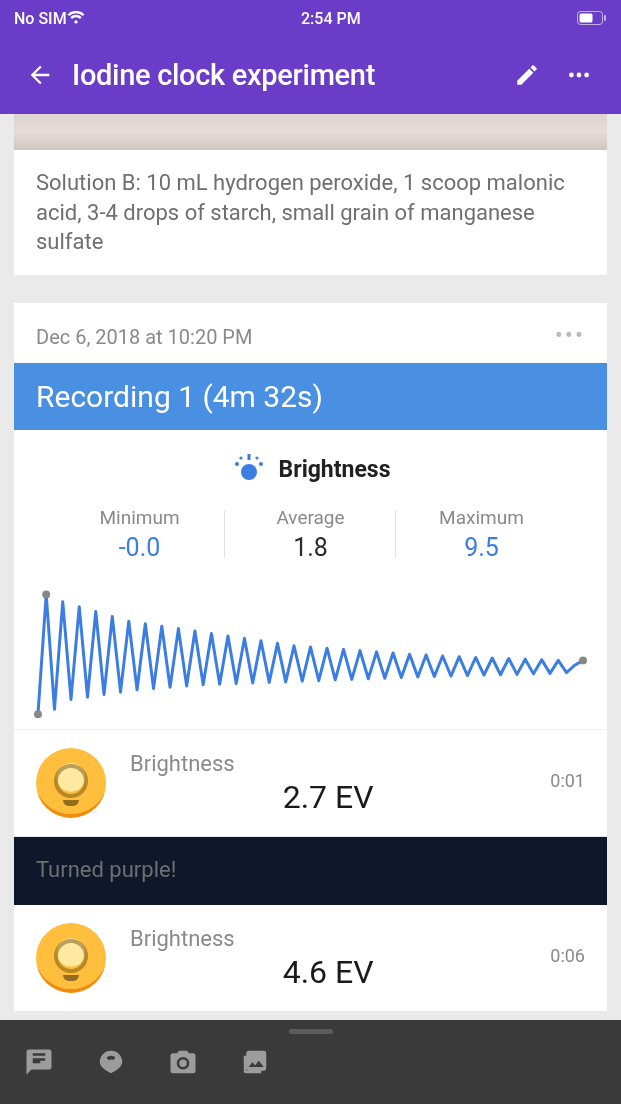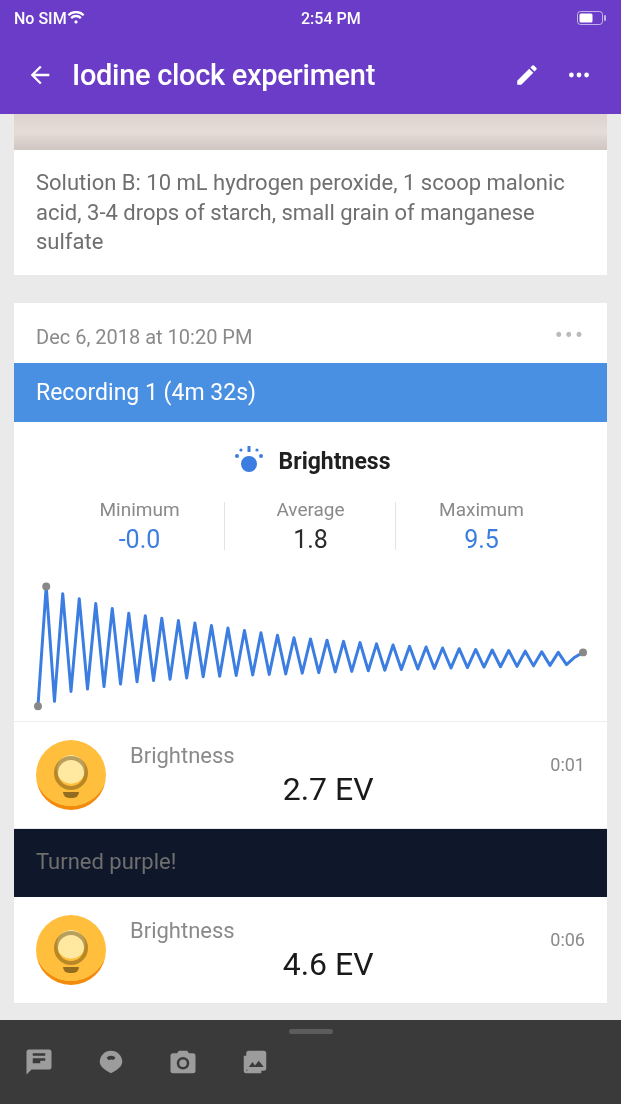--- a/index.html
+++ b/index.html
@@ -11,39 +11,39 @@
 .back-btn { width: 48px; height: 48px; display: flex; align-items: center; justify-content: center; cursor: pointer; }
 .title { flex: 1; font-size: 29px; font-weight: 500; margin-left: 8px; letter-spacing: -0.3px; }
 .icon-btn { width: 52px; height: 52px; display: flex; align-items: center; justify-content: center; cursor: pointer; }
 .content { position: absolute; top: 114px; bottom: 84px; left: 0; right: 0; overflow-y: auto; background: #eaeaea; }
 .photo-strip { height: 36px; background: linear-gradient(180deg,#ddd3ce 0%,#e5dcd7 50%,#cfc6c1 100%); margin: 0 14px; }
 .note-card { background: #ffffff; margin: 0 14px 18px 14px; padding: 18px 22px; color: #6f6f6f; font-size: 22px; line-height: 1.35; }
 .recording-card { background: #fff; margin: 0 14px; }
 .rec-header { display: flex; justify-content: space-between; align-items: flex-end; padding: 18px 22px 14px 22px; margin-top: 28px; }
 .rec-date { color: #8a8a8a; font-size: 20px; }
 .rec-more { color: #bbb; font-size: 24px; letter-spacing: 2px; cursor: pointer; }
-.rec-banner { background: #4a90e2; color: #fff; font-size: 23px; padding: 16px 22px; font-weight: 400; }
+.rec-banner { background: #4a90e2; color: #fff; font-size: 30px; padding: 16px 22px; font-weight: 400; }
 .sensor-header { display: flex; align-items: center; justify-content: center; gap: 12px; padding: 24px 0 16px 0; }
 .sensor-title { font-size: 23px; font-weight: 700; color: #202020; }
 .stats-row { display: flex; padding: 6px 40px 14px 40px; }
 .stat { flex: 1; text-align: center; position: relative; }
 .stat:not(:last-child)::after { content: ''; position: absolute; right: 0; top: 4px; bottom: 4px; width: 1px; background: #e3e3e3; }
 .stat-label { color: #8a8a8a; font-size: 19px; margin-bottom: 4px; }
 .stat-value { font-size: 25px; font-weight: 400; }
 .stat-value.blue { color: #3b7de0; }
 .stat-value.dark { color: #2b2b2b; }
 .chart-area { height: 154px; padding: 10px 18px 4px 18px; border-bottom: 1px solid #eee; }
 .observation { display: flex; align-items: center; padding: 18px 22px; gap: 24px; border-bottom: 1px solid #e8e8e8; }
 .obs-icon { width: 70px; height: 70px; border-radius: 50%; background: radial-gradient(circle at 50% 42%,#ffe8a0 0% 26%,#ffbe3c 27% 68%,#f28b0c 69% 100%); position: relative; flex-shrink: 0; }
 .obs-icon::before { content:''; position:absolute; left:50%; top:50%; transform:translate(-50%,-56%); width:26px; height:26px; border:4px solid rgba(100,70,10,0.45); border-radius:50%; }
 .obs-icon::after { content:''; position:absolute; left:50%; bottom:12px; transform:translateX(-50%); width:16px; height:6px; background:rgba(60,40,10,0.55); border-radius:0 0 8px 8px; }
 .obs-main { flex: 1; }
 .obs-label { color: #8a8a8a; font-size: 22px; margin-bottom: 2px; }
 .obs-value { font-size: 32px; font-weight: 400; color: #1a1a1a; text-align: center; }
-.obs-time { color: #8a8a8a; font-size: 18px; align-self: flex-start; margin-top: 14px; }
+.obs-time { color: #8a8a8a; font-size: 18px; align-self: flex-start; margin-top: 22px; }
 .note-row { background: #0f172a; padding: 20px 22px; color: #6f6f6f; font-size: 22px; border-bottom: 3px solid #0f172a; }
 .bottom-bar { position: absolute; bottom: 0; left: 0; right: 0; height: 84px; background: #3a3a3a; display: flex; align-items: center; padding: 0 24px; gap: 42px; }
 .bot-handle { position:absolute; left:50%; top:9px; transform:translateX(-50%); width:44px; height:5px; background:#5c5c5c; border-radius:3px; }
 .bot-icon { color: #9c9c9c; cursor: pointer; }
 svg { display:block; }
 </style>
 </head>
 <body>
 
 <div class="status-bar">

